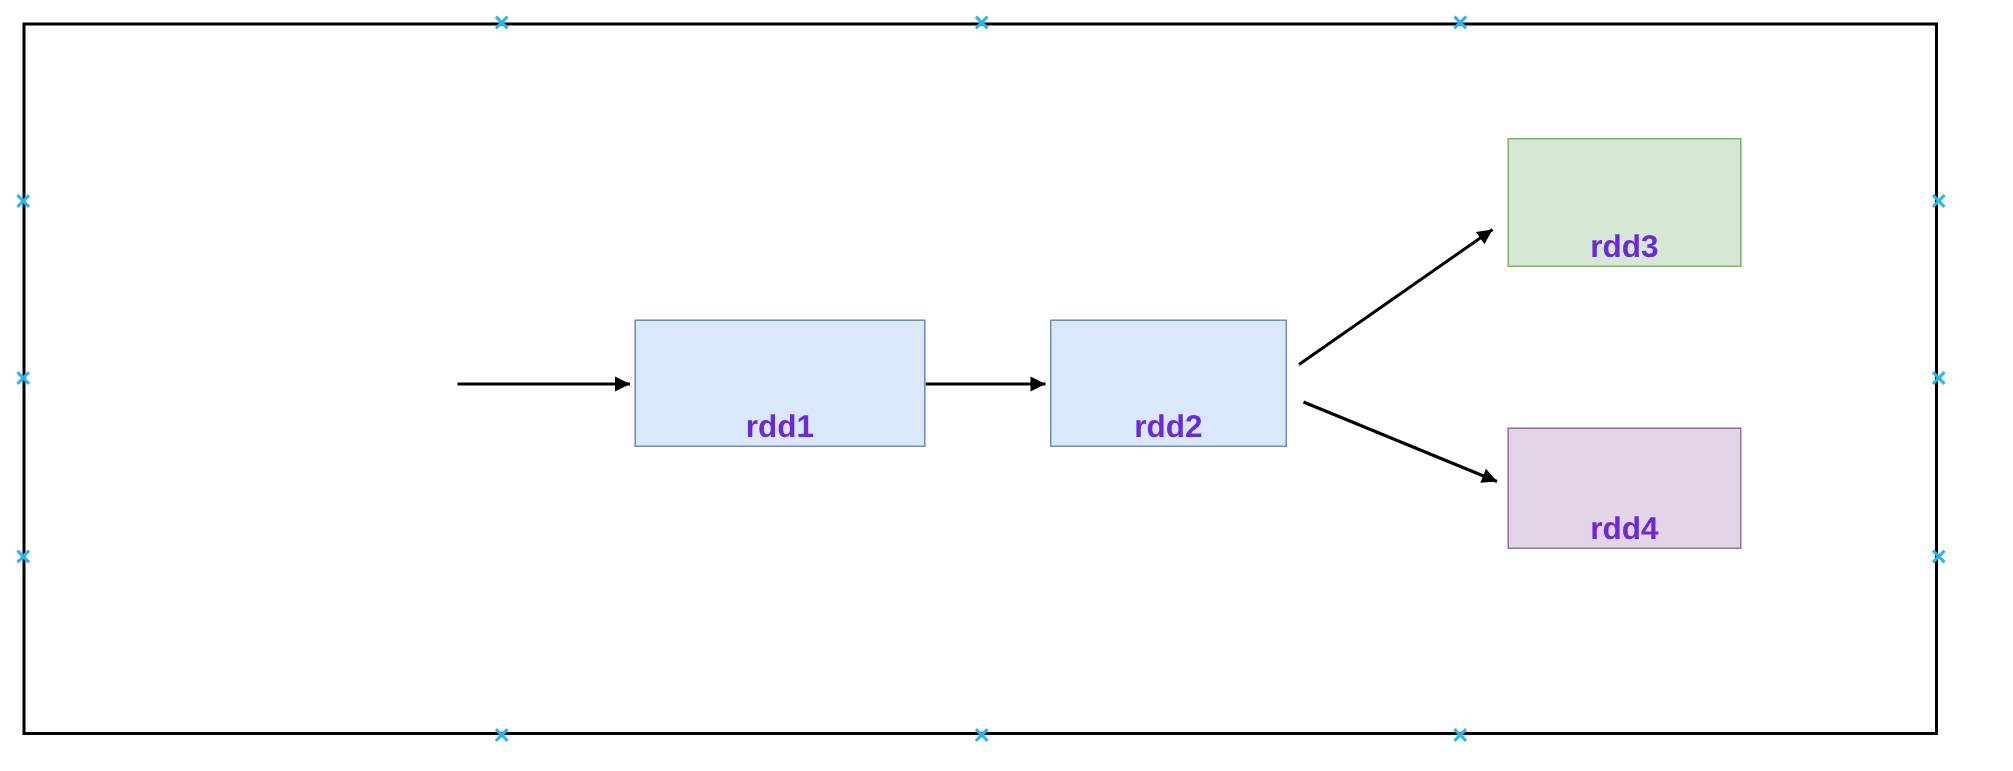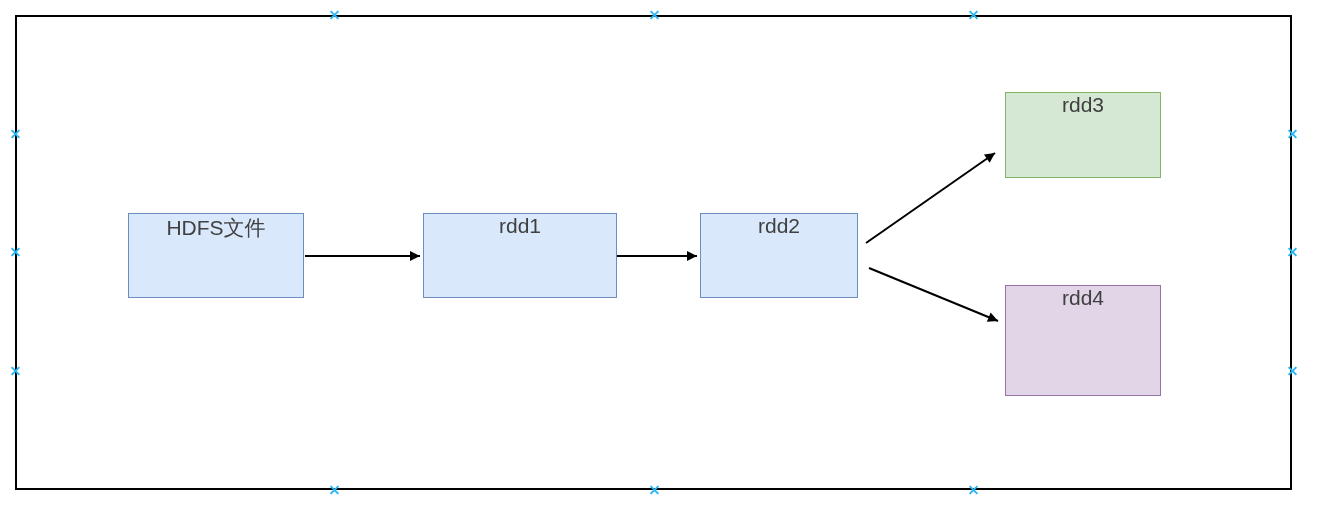--- a/index.html
+++ b/index.html
@@ -18,22 +18,22 @@
     position:absolute; left:15px; top:15px; width:1277px; height:475px;
     border:2px solid #000000; background:transparent; z-index:2;
   }
   .edges {
     position:absolute; left:0; top:0; width:1342px; height:514px;
     z-index:3; pointer-events:none;
   }
   .edges line { pointer-events:stroke; }
   .node {
     position:absolute; z-index:4;
-    display:flex; align-items:flex-start; justify-content:center;
-    font-weight:normal; font-size:21px; color:#404040;
+    display:flex; align-items:flex-end; justify-content:center;
+    font-weight:bold; font-size:21px; color:#6d28d9;
     border:1.5px solid; cursor:default;
   }
   .node-blue   { background:#dae8fc; border-color:#6c8ebf; }
   .node-green  { background:#d5e8d4; border-color:#82b366; }
   .node-purple { background:#e1d5e7; border-color:#9673a6; }
   .cp {
     position:absolute; width:9px; height:9px; z-index:5;
   }
   .cp::before, .cp::after {
     content:""; position:absolute; left:-1px; top:3.5px;
@@ -55,33 +55,30 @@
       <marker id="arrow" markerUnits="userSpaceOnUse" markerWidth="13" markerHeight="12" viewBox="0 0 12 12" refX="11" refY="6" orient="auto">
         <path d="M1,1 L11,6 L1,11 z" fill="#000000"></path>
       </marker>
     </defs>
     <line x1="305" y1="256" x2="420" y2="256" stroke="#000000" stroke-width="2" marker-end="url(#arrow)"></line>
     <line x1="587" y1="256" x2="697" y2="256" stroke="#000000" stroke-width="2" marker-end="url(#arrow)"></line>
     <line x1="866" y1="243" x2="995" y2="153" stroke="#000000" stroke-width="2" marker-end="url(#arrow)"></line>
     <line x1="869" y1="268" x2="998" y2="321" stroke="#000000" stroke-width="2" marker-end="url(#arrow)"></line>
   </svg>
 
-  <div class="node node-blue" style="left:128px; top:213px; width:176px; height:85px;">
-    <span>HDFS文件</span>
-  </div>
   <div class="node node-blue" style="left:423px; top:213px; width:194px; height:85px;">
     <span>rdd1</span>
   </div>
   <div class="node node-blue" style="left:700px; top:213px; width:158px; height:85px;">
     <span>rdd2</span>
   </div>
   <div class="node node-green" style="left:1005px; top:92px; width:156px; height:86px;">
     <span>rdd3</span>
   </div>
-  <div class="node node-purple" style="left:1005px; top:285px; width:156px; height:111px;">
+  <div class="node node-purple" style="left:1005px; top:285px; width:156px; height:81px;">
     <span>rdd4</span>
   </div>
 
   <span class="cp" style="left:329.5px; top:10.5px;"></span>
   <span class="cp" style="left:649.5px; top:10.5px;"></span>
   <span class="cp" style="left:968.5px; top:10.5px;"></span>
   <span class="cp" style="left:329.5px; top:485.5px;"></span>
   <span class="cp" style="left:649.5px; top:485.5px;"></span>
   <span class="cp" style="left:968.5px; top:485.5px;"></span>
   <span class="cp" style="left:10.5px;  top:129.5px;"></span>

